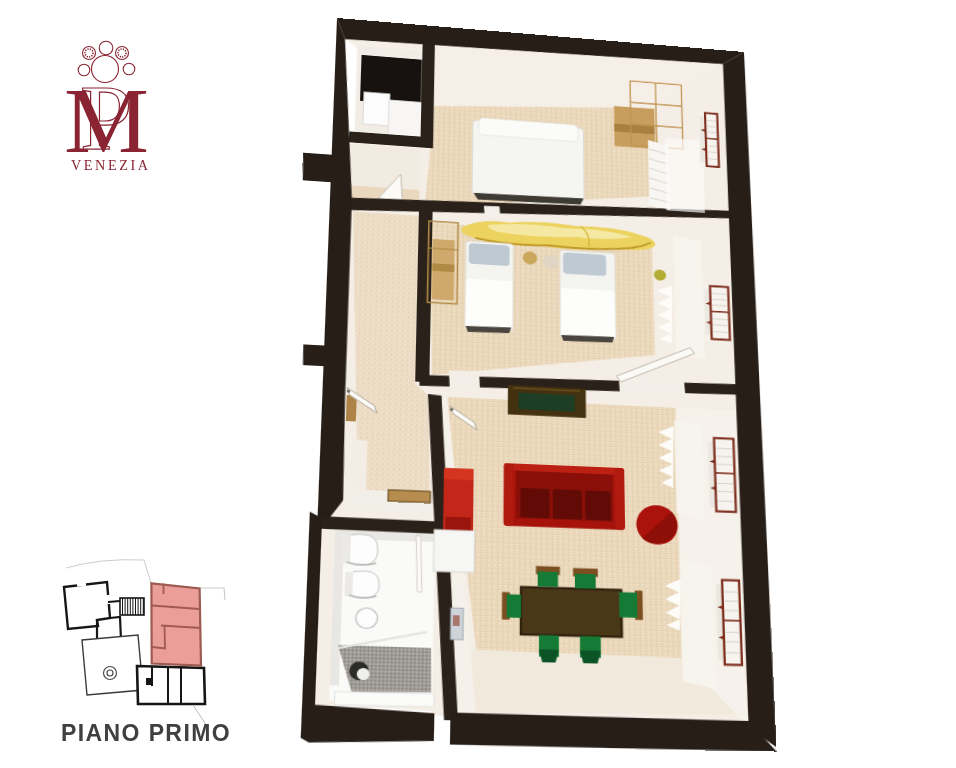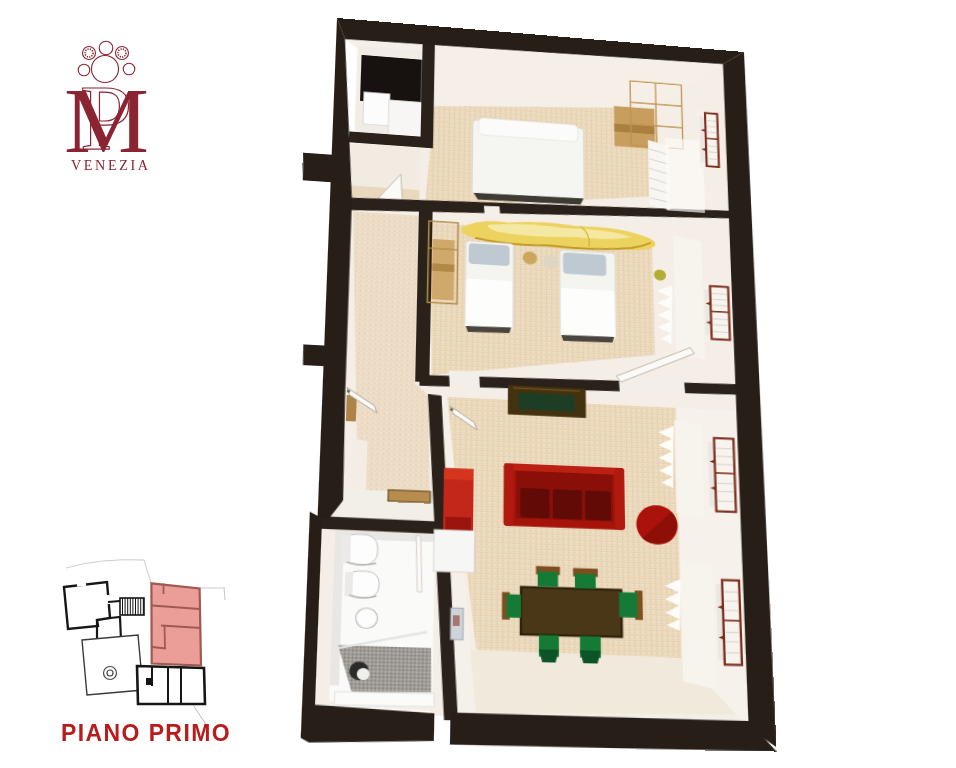--- a/index.html
+++ b/index.html
@@ -384,13 +384,13 @@
 <line x1="116.5" y1="78" x2="117" y2="101"></line>
 <line x1="115.5" y1="35.5" x2="115.5" y2="46"></line>
 <line x1="104" y1="99" x2="118" y2="100.5"></line>
 </g>
 
 <line x1="176" y1="40" x2="177" y2="52" stroke="#c5c5c5" stroke-width="1"></line>
 
 <line x1="145" y1="157" x2="159" y2="178" stroke="#b9b9b9" stroke-width="1"></line>
 </svg>
 
-<div class="abs" style="left:61px;top:720px;font-family:'Liberation Sans',sans-serif;font-size:23px;font-weight:700;letter-spacing:1.4px;color:#b91c1c;">PIANO PRIMO</div>
+<div class="abs" style="left:61px;top:720px;font-family:'Liberation Sans',sans-serif;font-size:23px;font-weight:700;letter-spacing:1.4px;color:#404040;">PIANO PRIMO</div>
 
 </body></html>

